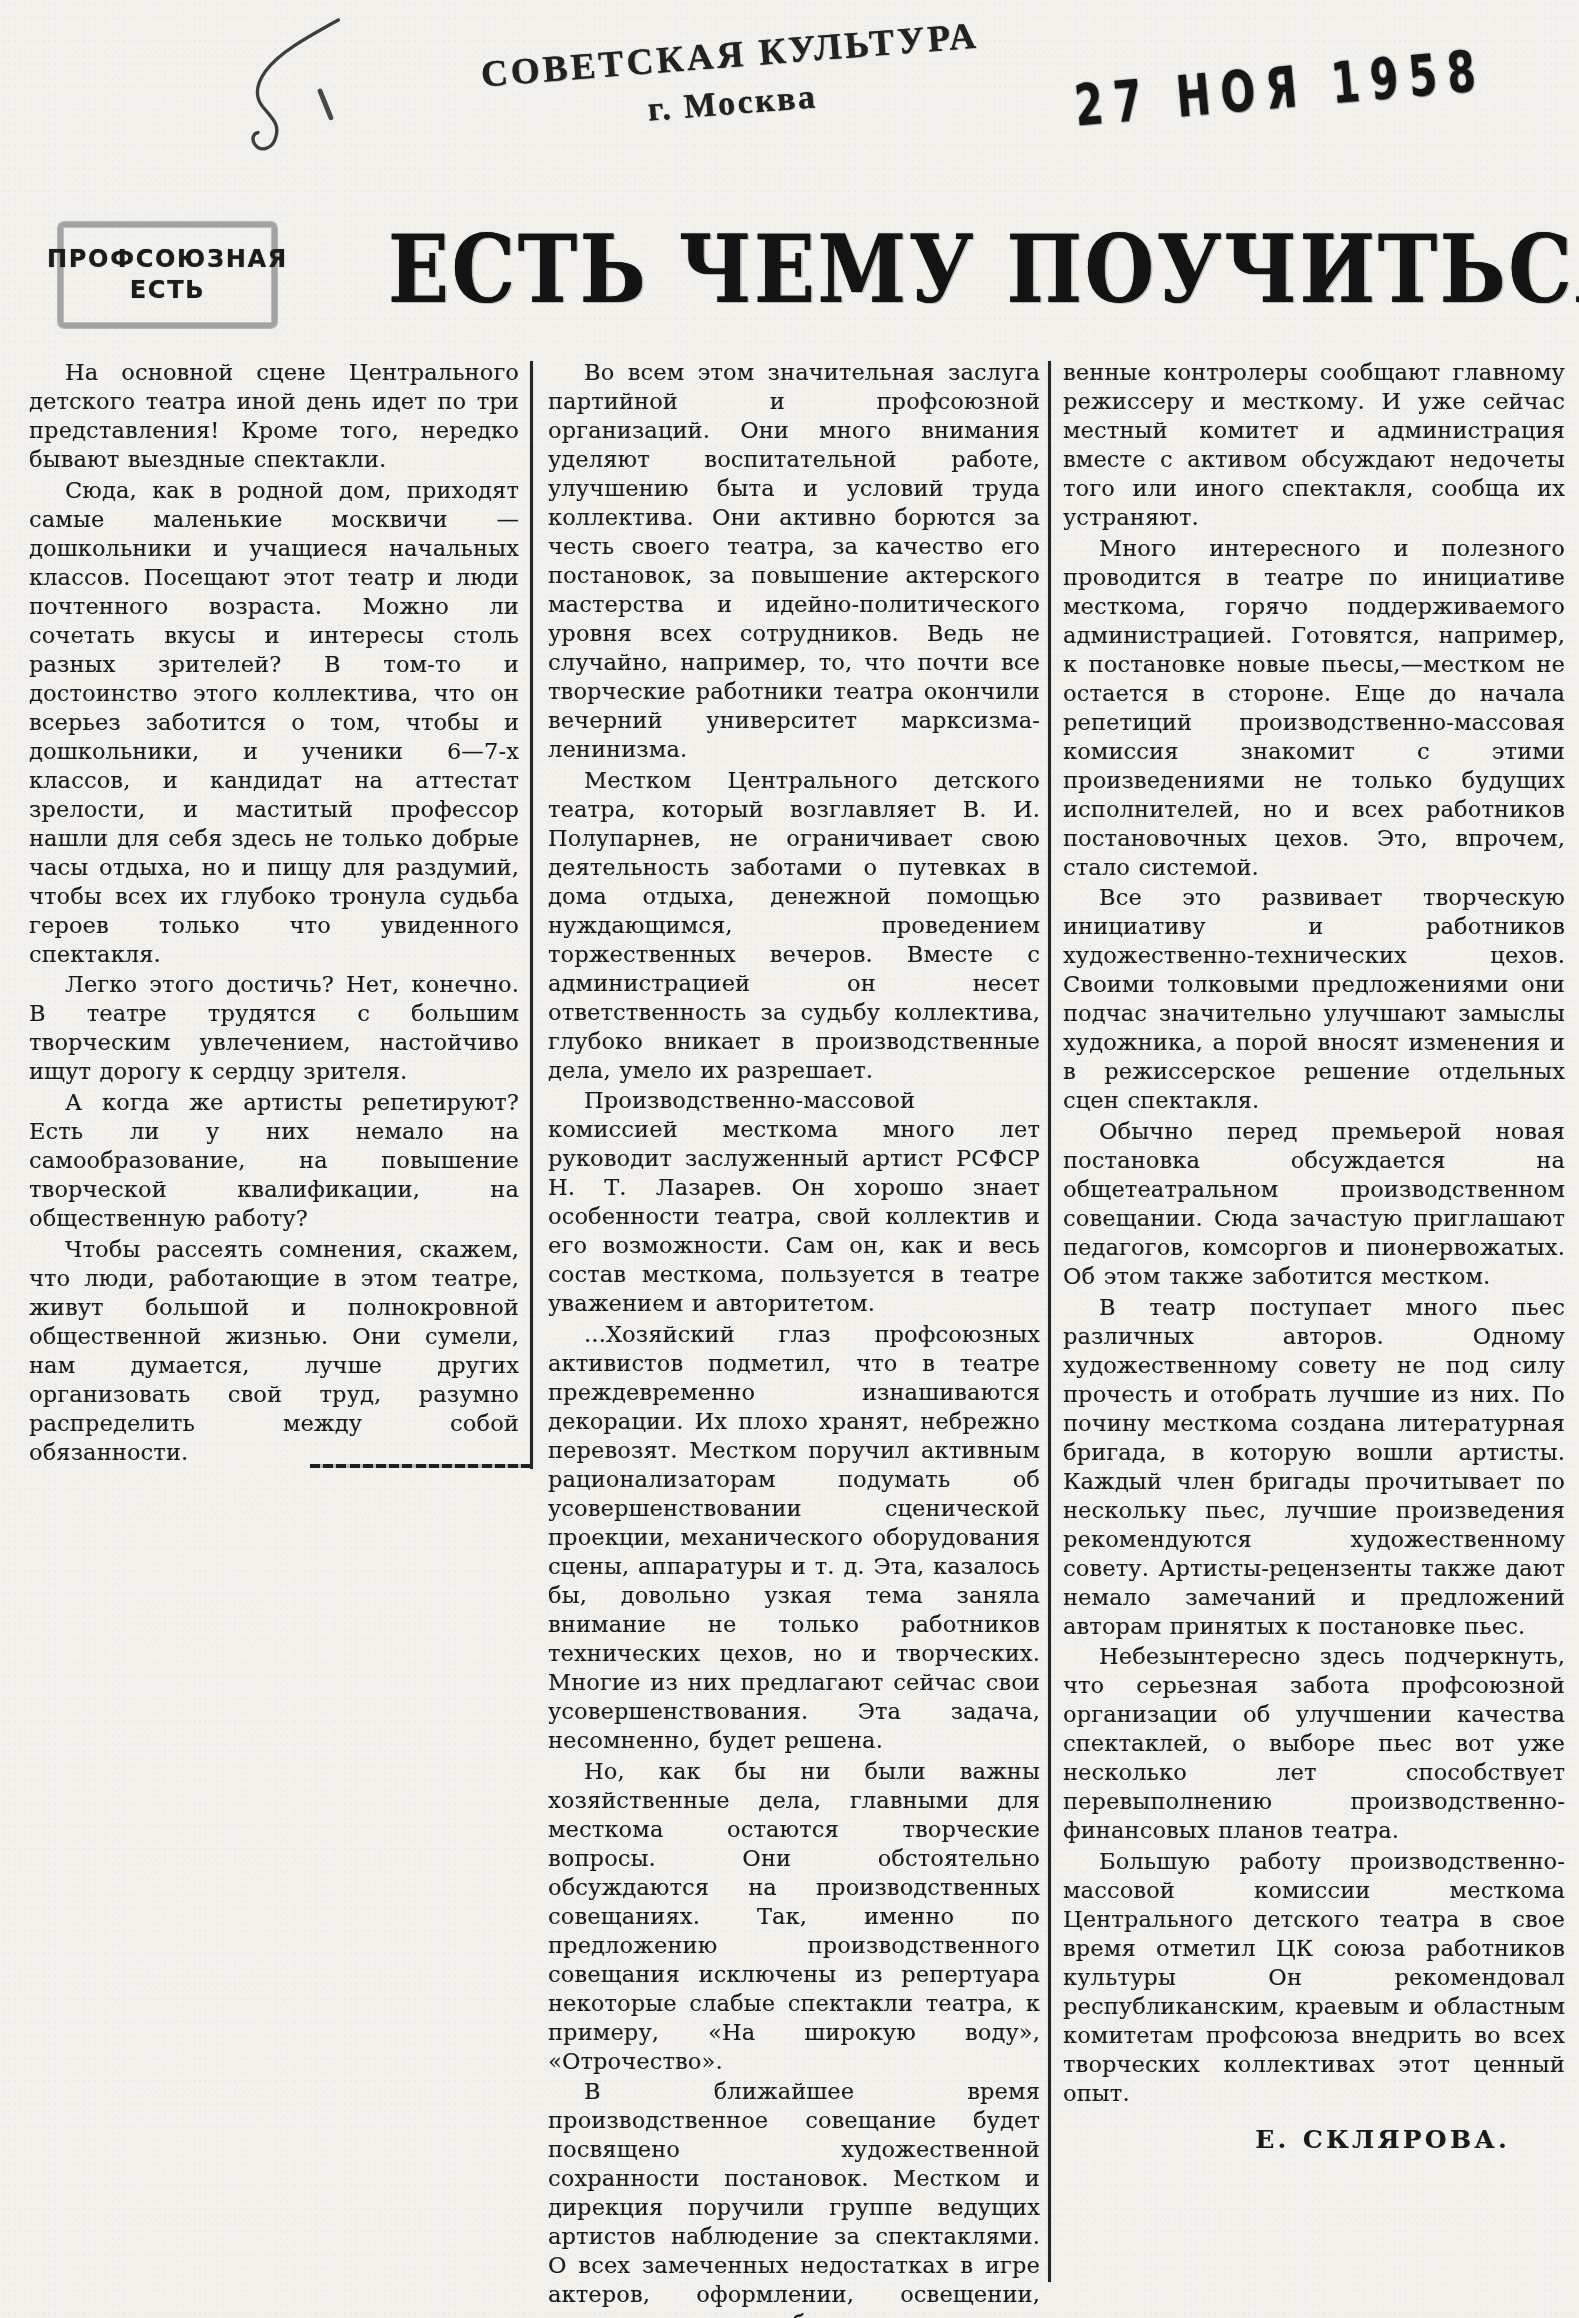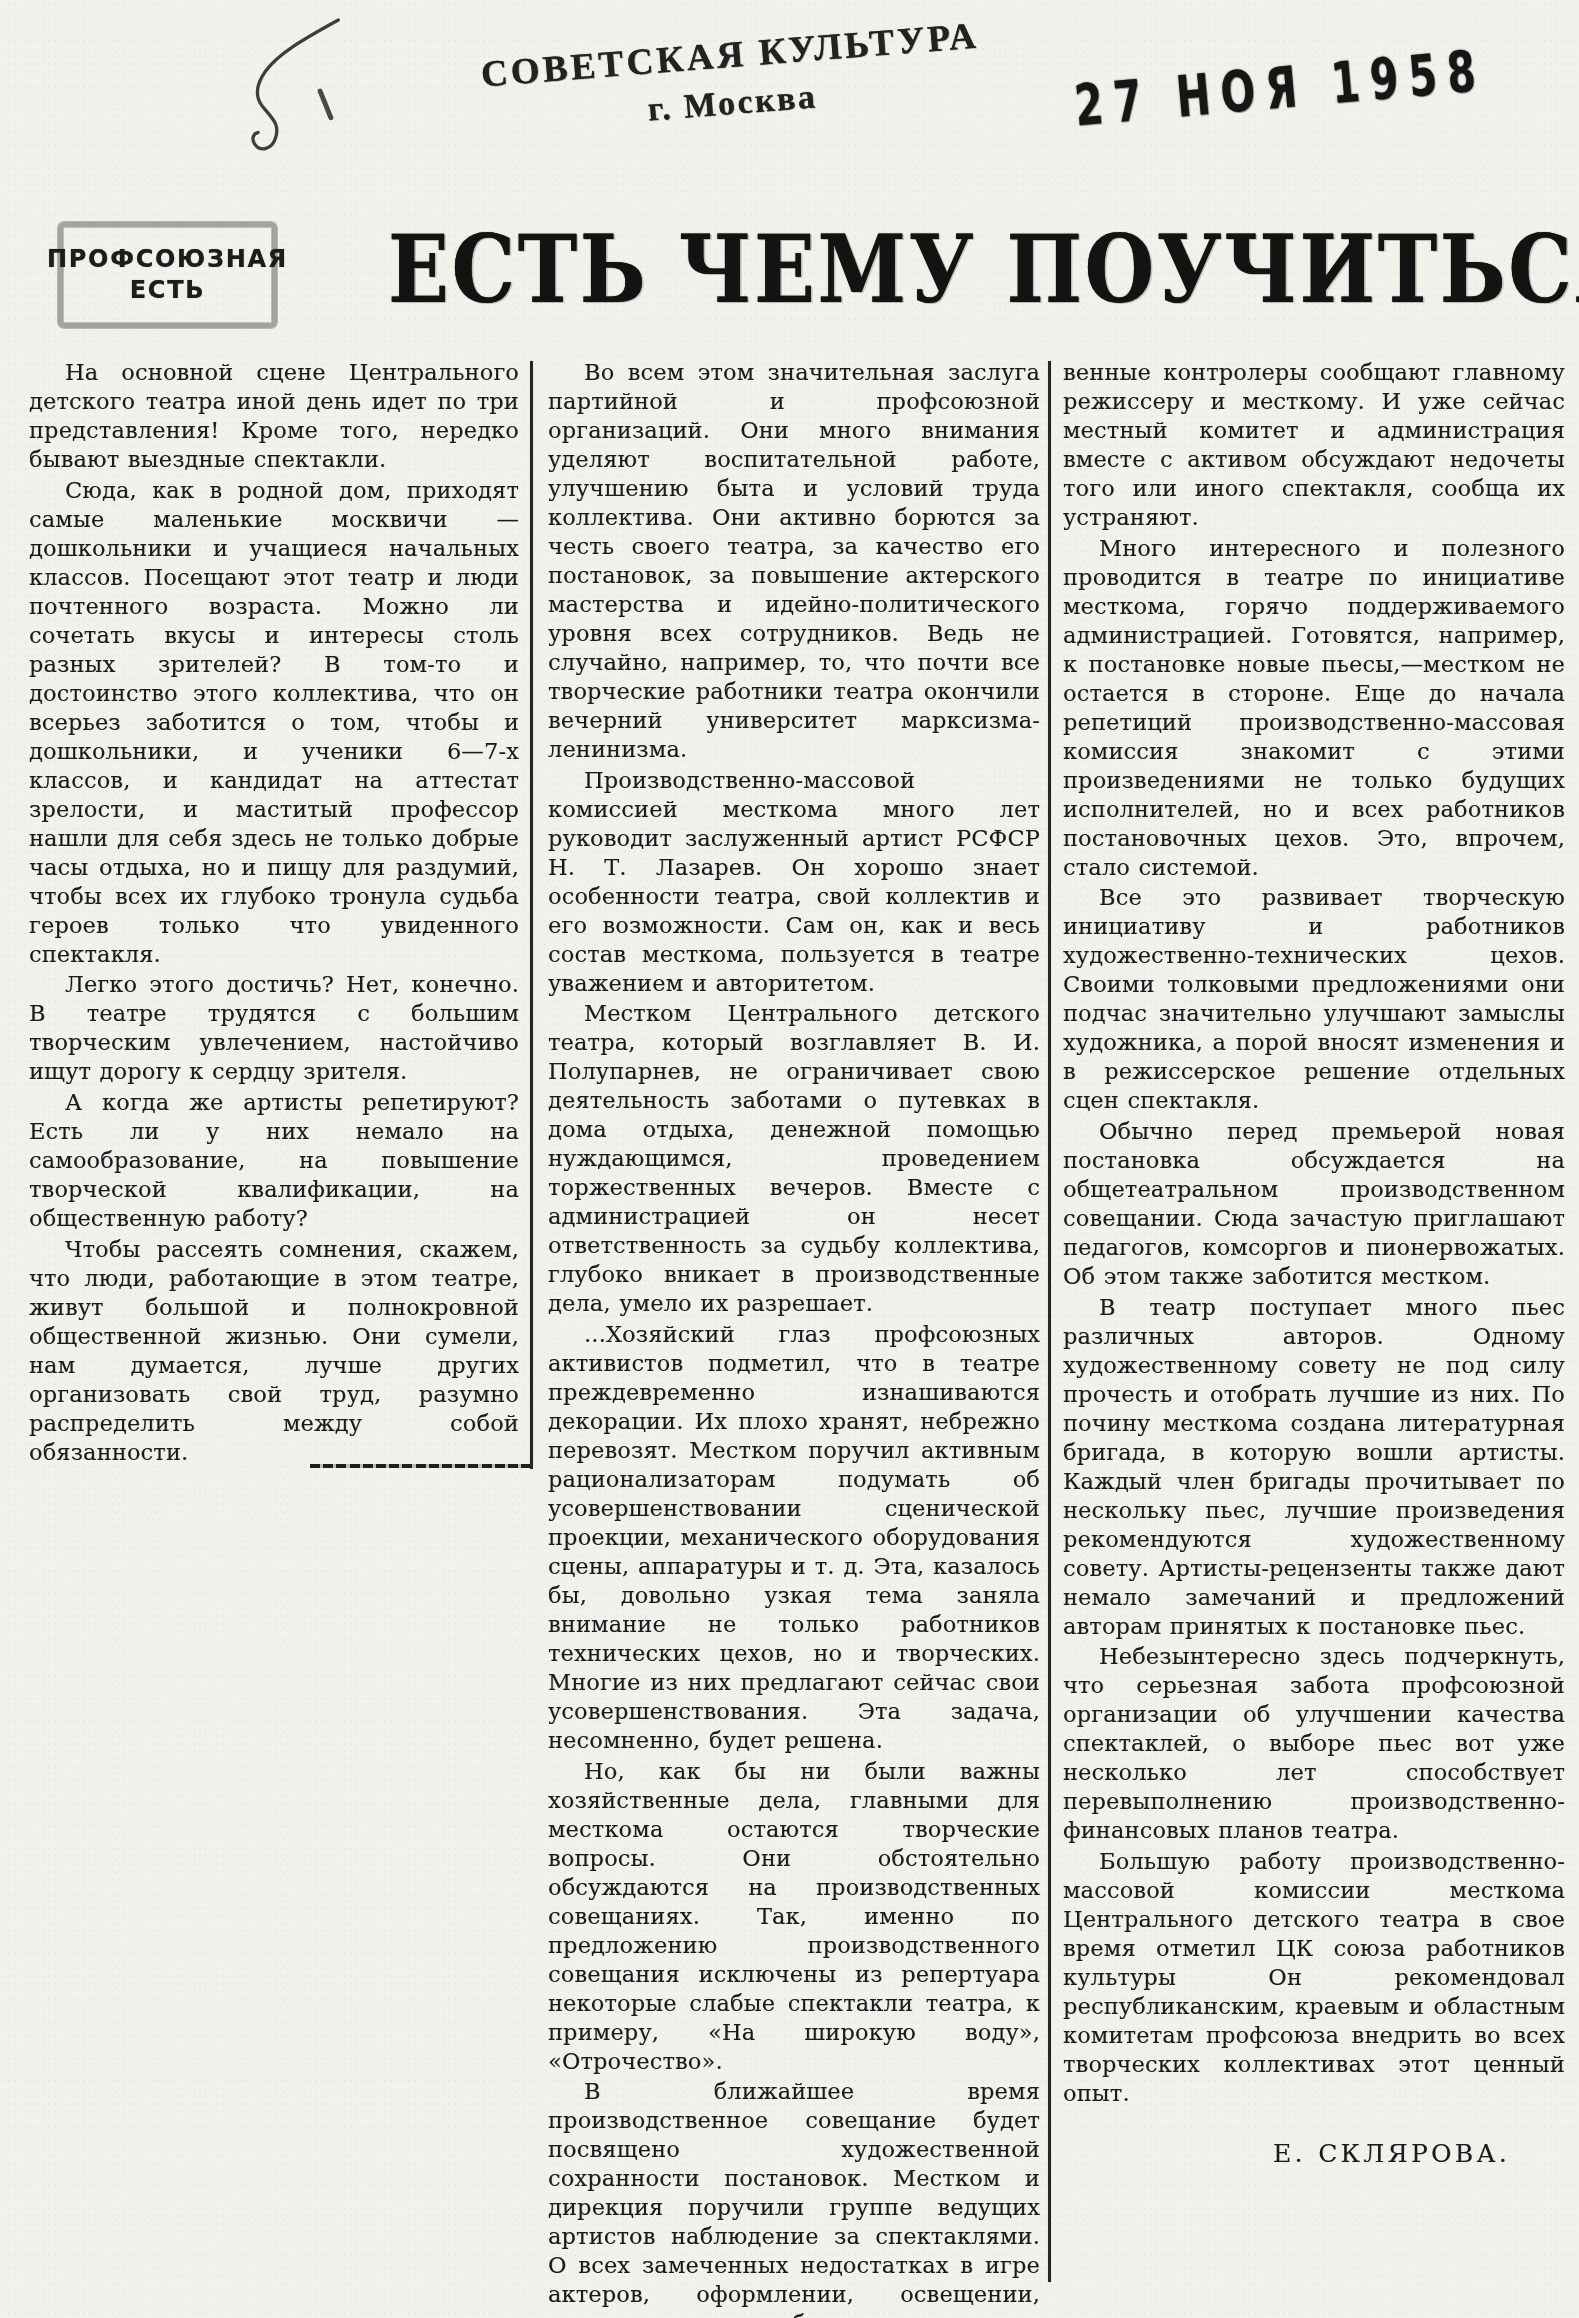--- a/index.html
+++ b/index.html
@@ -85,22 +85,22 @@
   .vrule{width:2.5px;background:#262626;box-shadow:0 0 0.8px rgba(38,38,38,.7);}
   .vrule-1{left:530px;top:361px;height:1108px;}
   .vrule-2{left:1048px;top:361px;height:1921px;}
 
   .end-rule{
     left:310px;top:1464px;width:220px;height:4.1px;
     background:repeating-linear-gradient(90deg,#1f1f1f 0 10px, rgba(31,31,31,.25) 10px 13.2px);
   }
 
   .signature{
-    text-align:right;padding-right:55px;margin-top:31px;
-    font-weight:normal;font-size:25px;letter-spacing:3.3px;
+    text-align:right;padding-right:55px;margin-top:17px;
+    font-weight:bold;font-size:25px;letter-spacing:3.3px;
     text-indent:0;
   }
 </style>
 </head>
 <body>
 
 <svg class="abs pen-mark" viewBox="0 0 170 180">
   <path d="M150,12 C110,34 78,52 62,74 C50,91 49,104 58,116 C70,131 80,138 74,155 C70,168 56,172 49,162 C45,156 47,149 53,148" fill="none" stroke="#1a1a1a" stroke-width="4" stroke-linecap="round" opacity=".9"></path>
   <path d="M128,98 L141,130" fill="none" stroke="#1a1a1a" stroke-width="6" stroke-linecap="round" opacity=".85"></path>
 </svg>
@@ -129,22 +129,22 @@
       <p class="para">Сюда, как в родной дом, приходят самые маленькие москвичи — дошкольники и учащиеся начальных классов. Посещают этот театр и люди почтенного возраста. Можно ли сочетать вкусы и интересы столь разных зрителей? В том-то и достоинство этого коллектива, что он всерьез заботится о том, чтобы и дошкольники, и ученики 6—7-х классов, и кандидат на аттестат зрелости, и маститый профессор нашли для себя здесь не только добрые часы отдыха, но и пищу для раздумий, чтобы всех их глубоко тронула судьба героев только что увиденного спектакля.</p>
       <p class="para">Легко этого достичь? Нет, конечно. В театре трудятся с большим творческим увлечением, настойчиво ищут дорогу к сердцу зрителя.</p>
       <p class="para">А когда же артисты репетируют? Есть ли у них немало на самообразование, на повышение творческой квалификации, на общественную работу?</p>
       <p class="para">Чтобы рассеять сомнения, скажем, что люди, работающие в этом театре, живут большой и полнокровной общественной жизнью. Они сумели, нам думается, лучше других организовать свой труд, разумно распределить между собой обязанности.</p>
     </div>
 </div>
 
 <div class="abs col col-2">
   <div>
       <p class="para">Во всем этом значительная заслуга партийной и профсоюзной организаций. Они много внимания уделяют воспитательной работе, улучшению быта и условий труда коллектива. Они активно борются за честь своего театра, за качество его постановок, за повышение актерского мастерства и идейно-политического уровня всех сотрудников. Ведь не случайно, например, то, что почти все творческие работники театра окончили вечерний университет марксизма-ленинизма.</p>
+      <p class="para">Местком Центрального детского театра, который возглавляет В. И. Полупарнев, не ограничивает свою деятельность заботами о путевках в дома отдыха, денежной помощью нуждающимся, проведением торжественных вечеров. Вместе с администрацией он несет ответственность за судьбу коллектива, глубоко вникает в производственные дела, умело их разрешает.</p>
       <p class="para">Производственно-массовой комиссией месткома много лет руководит заслуженный артист РСФСР Н. Т. Лазарев. Он хорошо знает особенности театра, свой коллектив и его возможности. Сам он, как и весь состав месткома, пользуется в театре уважением и авторитетом.</p>
-      <p class="para">Местком Центрального детского театра, который возглавляет В. И. Полупарнев, не ограничивает свою деятельность заботами о путевках в дома отдыха, денежной помощью нуждающимся, проведением торжественных вечеров. Вместе с администрацией он несет ответственность за судьбу коллектива, глубоко вникает в производственные дела, умело их разрешает.</p>
       <p class="para">...Хозяйский глаз профсоюзных активистов подметил, что в театре преждевременно изнашиваются декорации. Их плохо хранят, небрежно перевозят. Местком поручил активным рационализаторам подумать об усовершенствовании сценической проекции, механического оборудования сцены, аппаратуры и т. д. Эта, казалось бы, довольно узкая тема заняла внимание не только работников технических цехов, но и творческих. Многие из них предлагают сейчас свои усовершенствования. Эта задача, несомненно, будет решена.</p>
       <p class="para">Но, как бы ни были важны хозяйственные дела, главными для месткома остаются творческие вопросы. Они обстоятельно обсуждаются на производственных совещаниях. Так, именно по предложению производственного совещания исключены из репертуара некоторые слабые спектакли театра, к примеру, «На широкую воду», «Отрочество».</p>
       <p class="para">В ближайшее время производственное совещание будет посвящено художественной сохранности постановок. Местком и дирекция поручили группе ведущих артистов наблюдение за спектаклями. О всех замеченных недостатках в игре актеров, оформлении, освещении, музыке, костюмах общест-</p>
     </div>
 </div>
 
 <div class="abs col col-3">
   <div>
       <p class="para cont">венные контролеры сообщают главному режиссеру и месткому. И уже сейчас местный комитет и администрация вместе с активом обсуждают недочеты того или иного спектакля, сообща их устраняют.</p>
       <p class="para">Много интересного и полезного проводится в театре по инициативе месткома, горячо поддерживаемого администрацией. Готовятся, например, к постановке новые пьесы,—местком не остается в стороне. Еще до начала репетиций производственно-массовая комиссия знакомит с этими произведениями не только будущих исполнителей, но и всех работников постановочных цехов. Это, впрочем, стало системой.</p>

